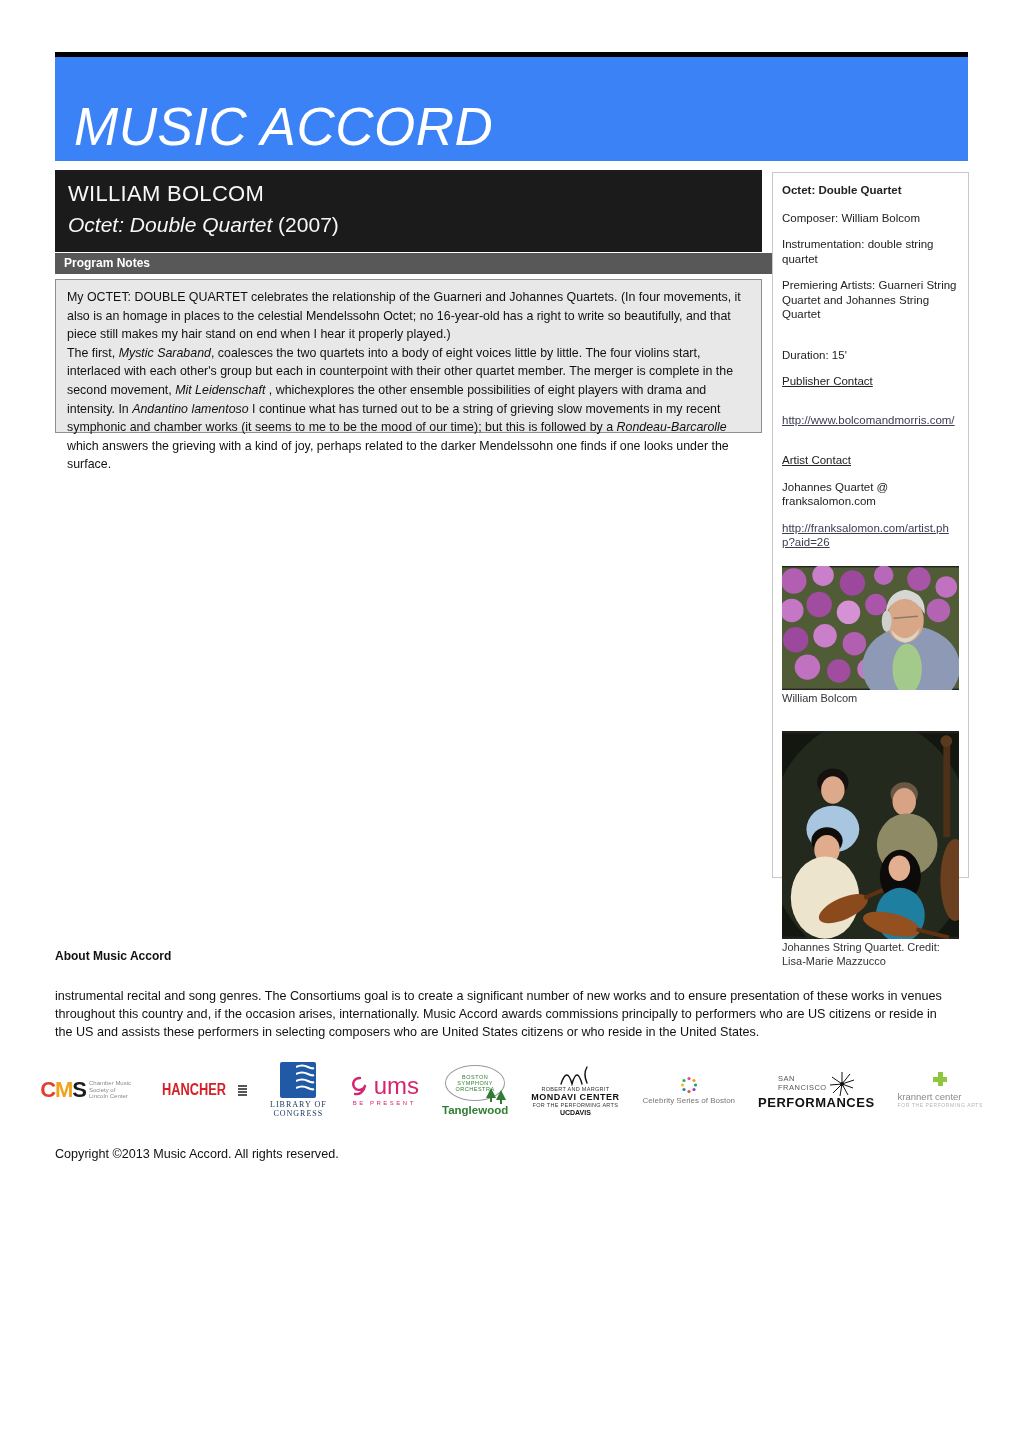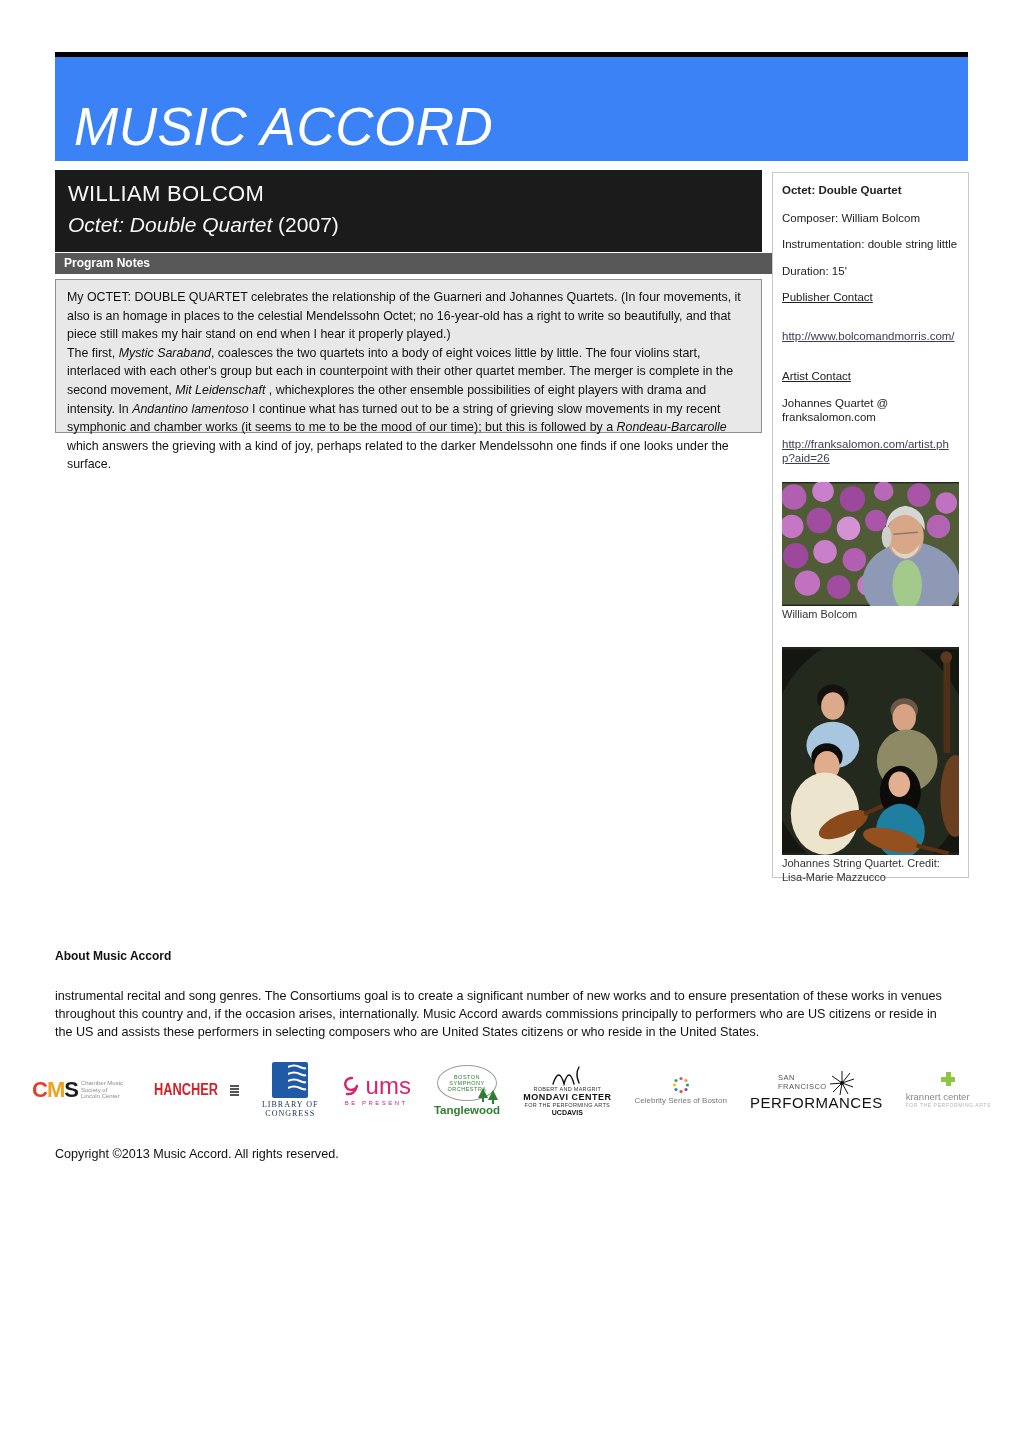--- a/index.html
+++ b/index.html
@@ -85,21 +85,21 @@
   .tgw-word{color:#2e7d32;font-weight:bold;font-size:11.5px;margin-top:3px;}
 
   .mondavi-l1,.mondavi-l3{font-size:5.5px;color:#333;letter-spacing:0.3px;}
   .mondavi-l2{font-size:9px;font-weight:bold;color:#111;letter-spacing:0.5px;}
   .mondavi-l4{font-size:7px;font-weight:bold;color:#111;margin-top:1px;}
 
   .celeb-word{font-size:8px;color:#777;margin-top:2px;}
 
   .logo-sfp .sfp-top{display:flex;align-items:center;gap:2px;}
   .sfp-city{font-size:7.5px;line-height:8.5px;color:#555;letter-spacing:0.5px;}
-  .sfp-word{font-size:15px;font-weight:normal;color:#111;letter-spacing:0.5px;margin-top:-2px;}
+  .sfp-word{font-size:13px;font-weight:bold;color:#111;letter-spacing:0.5px;margin-top:-2px;}
 
   .logo-krannert{flex-direction:column;gap:5px;align-items:center;}
   .kr-cross{position:relative;width:14px;height:14px;}
   .kr-cross i{position:absolute;background:#8dc63f;display:block;}
   .kr-cross i.v{left:4.5px;top:0;width:5px;height:14px;}
   .kr-cross i.h{left:0;top:4.5px;width:14px;height:5px;}
   .kr-text{display:flex;flex-direction:column;}
   .kr-main{font-size:9.5px;color:#8a8a8a;}
   .kr-sub{font-size:5px;color:#b5b5b5;letter-spacing:0.6px;text-transform:uppercase;}
 
@@ -121,21 +121,22 @@
 
 <div class="abs pn-bar">Program Notes</div>
 <div class="abs pn-box">
     <p><span>My OCTET: DOUBLE QUARTET celebrates the relationship of the Guarneri and Johannes Quartets. (In four movements, it also is an homage in places to the celestial Mendelssohn Octet; no 16-year-old has a right to write so beautifully, and that piece still makes my hair stand on end when I hear it properly played.)</span></p>
     <p><span>The first, </span><em>Mystic Saraband</em><span>, coalesces the two quartets into a body of eight voices little by little. The four violins start, interlaced with each other's group but each in counterpoint with their other quartet member. The merger is complete in the second movement, </span><em>Mit Leidenschaft</em><span> , whichexplores the other ensemble possibilities of eight players with drama and intensity. In </span><em>Andantino lamentoso</em><span> I continue what has turned out to be a string of grieving slow movements in my recent symphonic and chamber works (it seems to me to be the mood of our time); but this is followed by a </span><em>Rondeau-Barcarolle</em><span> which answers the grieving with a kind of joy, perhaps related to the darker Mendelssohn one finds if one looks under the surface.</span></p>
   </div>
 
 <div class="abs sidebar">
   <div class="sb-title">Octet: Double Quartet</div>
   <div class="sb-item">Composer: William Bolcom</div>
-  <div class="sb-item">Instrumentation: double string little</div>
+  <div class="sb-item">Instrumentation: double string quartet</div>
+  <div class="sb-item gap-lg">Premiering Artists: Guarneri String Quartet and Johannes String Quartet</div>
   <div class="sb-item">Duration: 15'</div>
   <a class="sb-contact" href="#">Publisher Contact</a>
   <a class="sb-link" href="#">http://www.bolcomandmorris.com/</a>
   <a class="sb-contact" href="#" style="margin-bottom:12px">Artist Contact</a>
   <div class="sb-item">Johannes Quartet @ franksalomon.com</div>
   <a class="sb-link last" href="#">http://franksalomon.com/artist.php?aid=26</a>
 
   <svg class="sb-photo" width="177" height="124" viewBox="0 0 181 124" aria-hidden="true">
     <rect width="181" height="124" fill="#4f5c36"></rect>
     <circle cx="12" cy="14" r="13" fill="#b25fb2"></circle>

